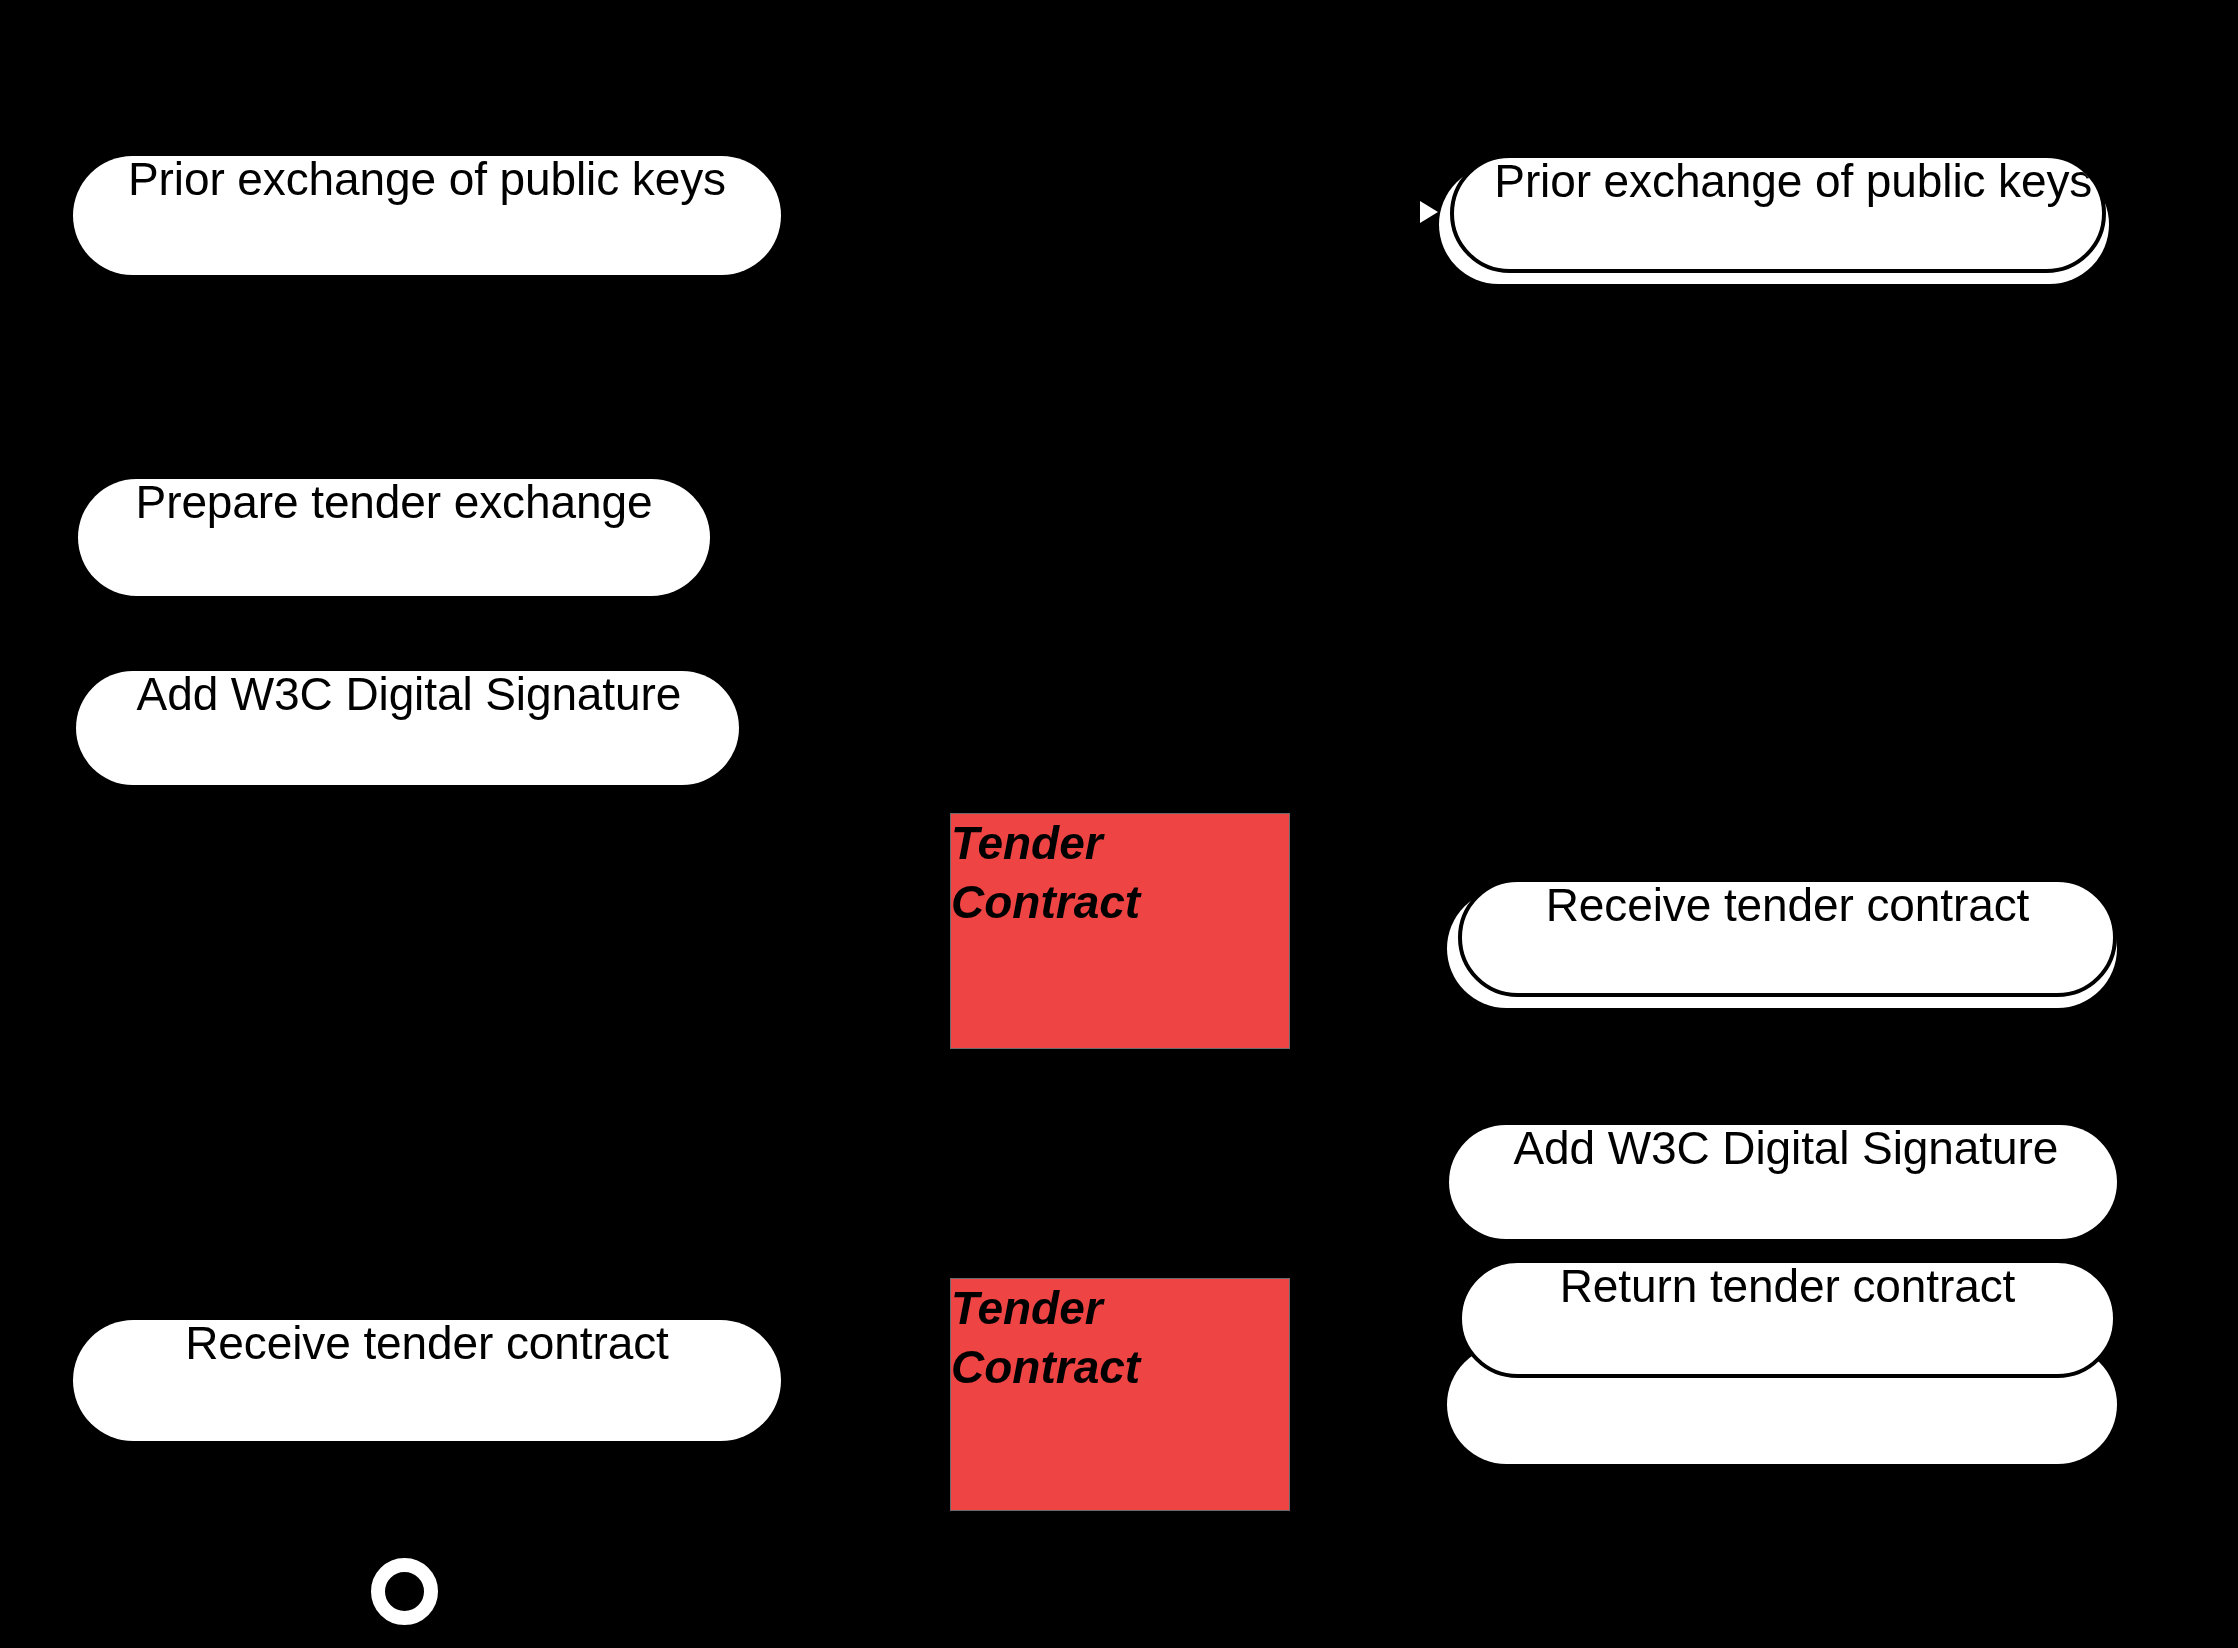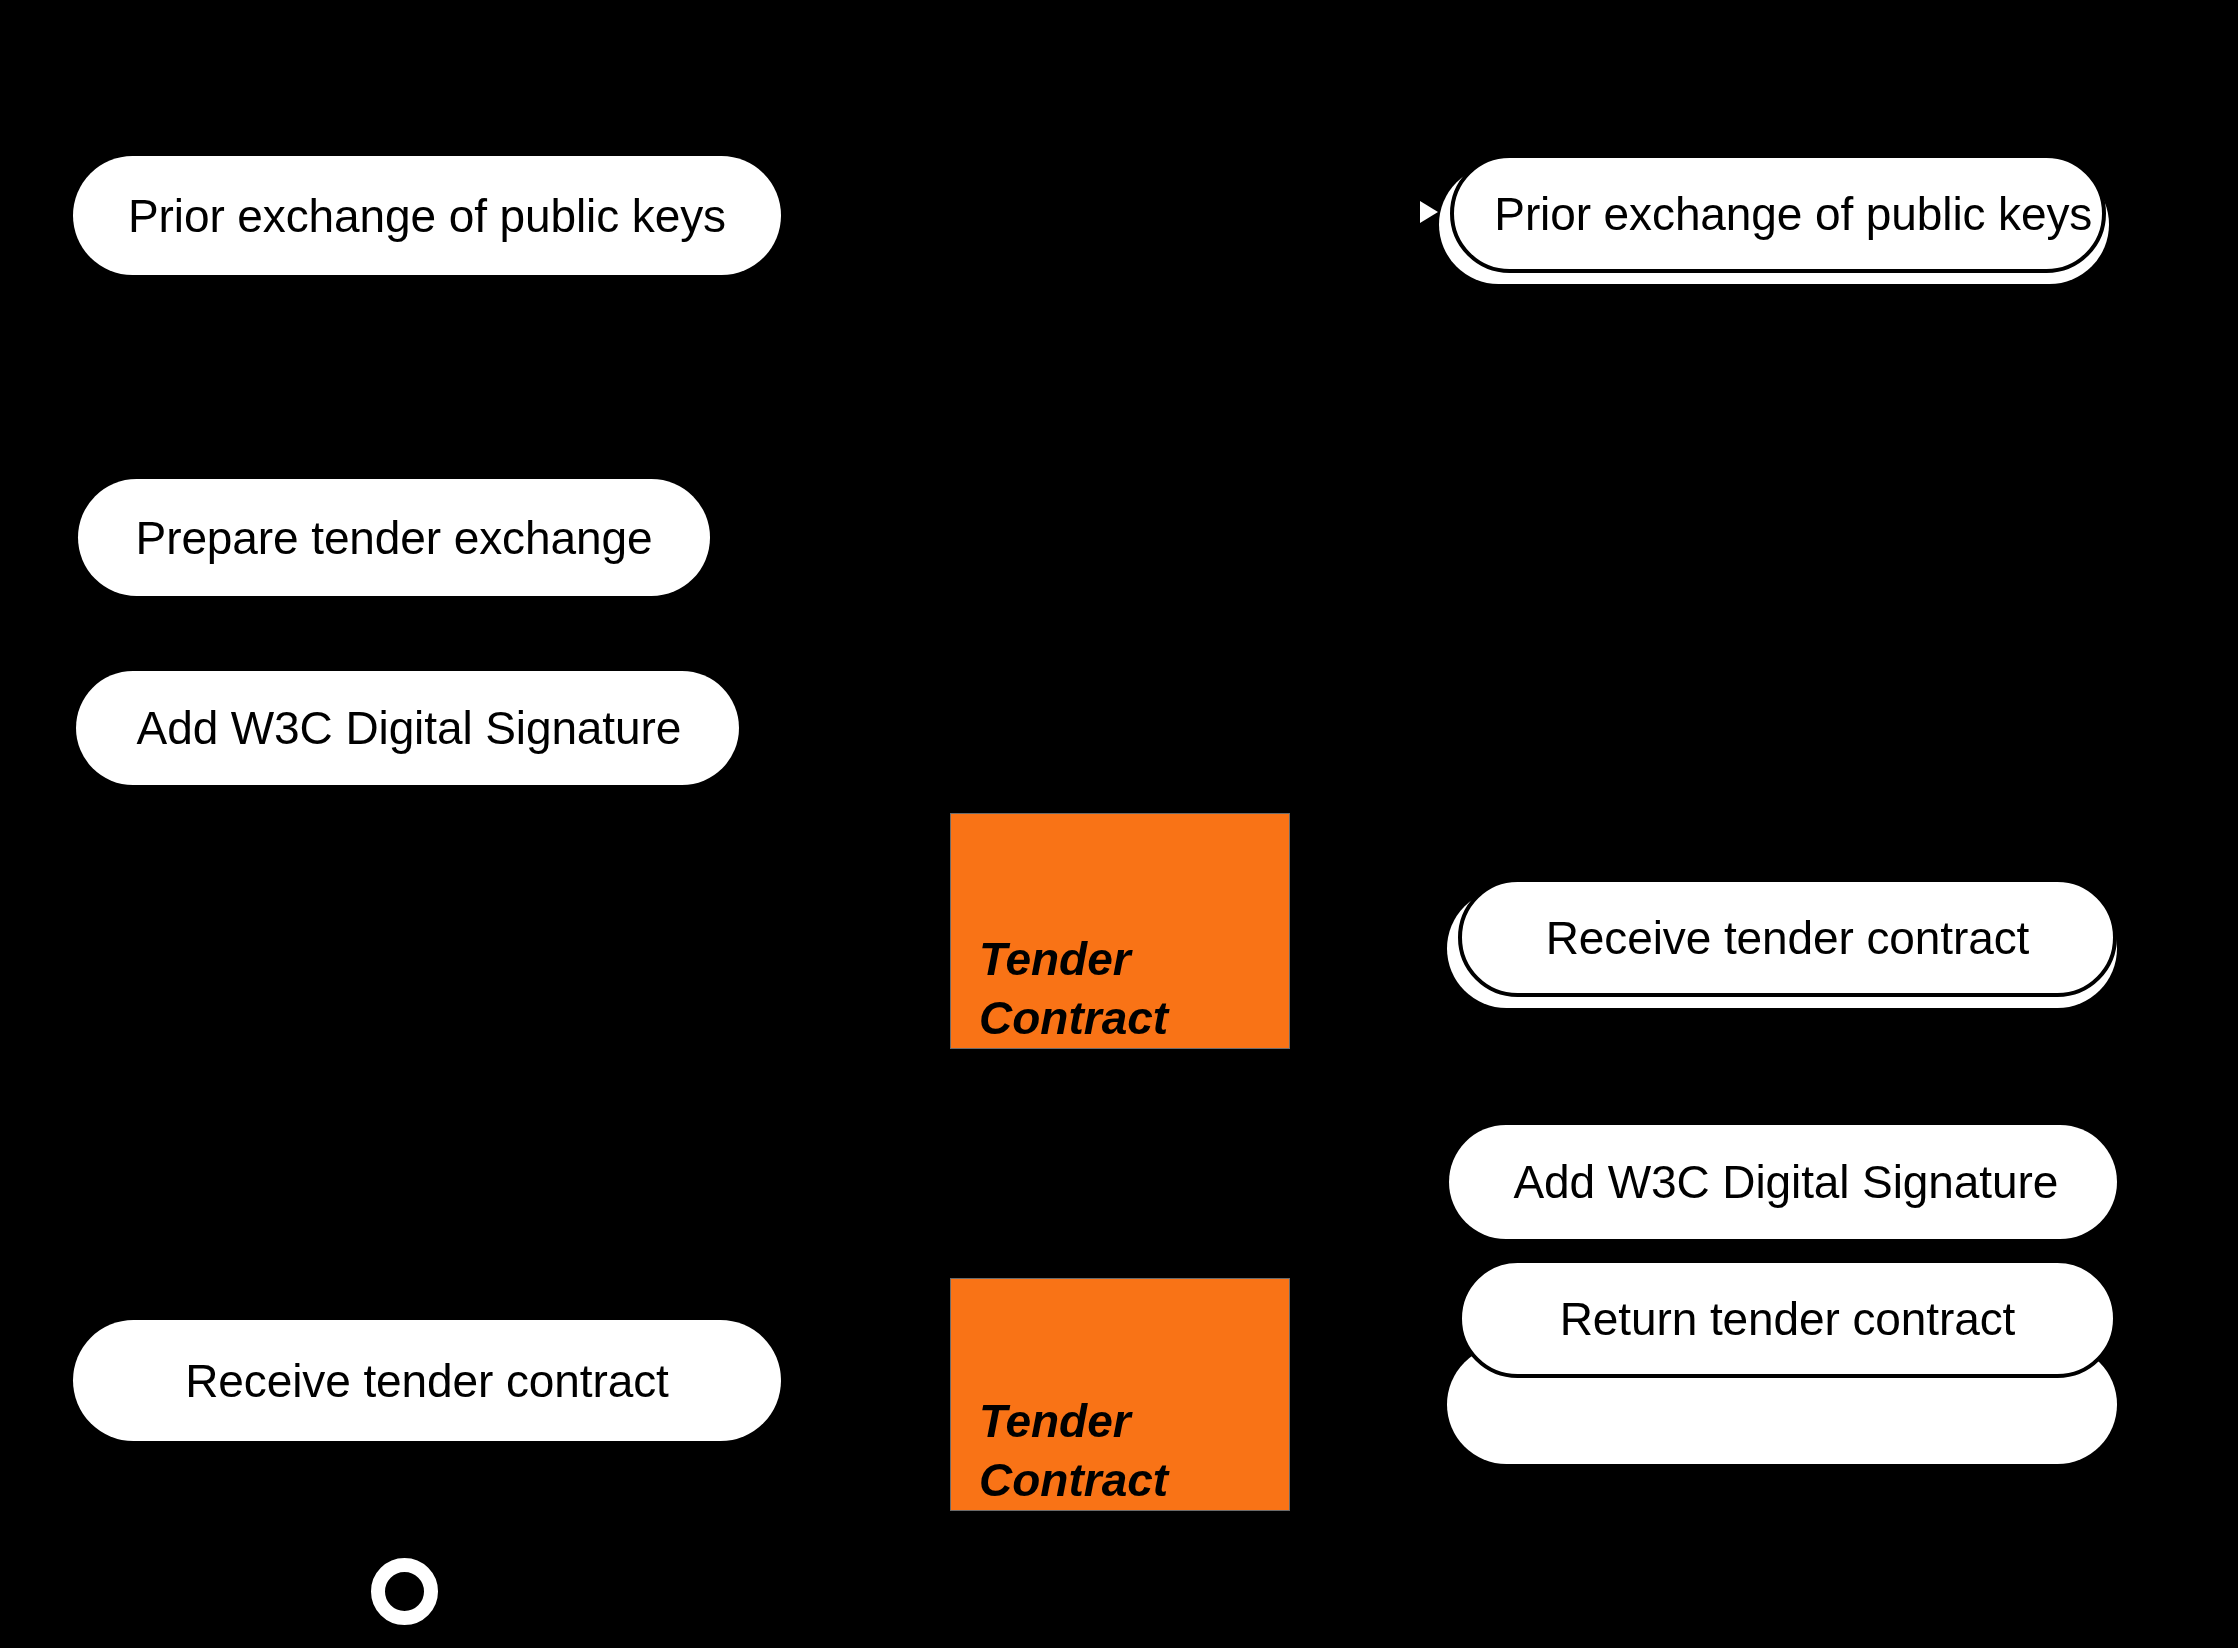--- a/index.html
+++ b/index.html
@@ -15,21 +15,20 @@
     background: #000000;
     overflow: hidden;
     font-family: "Liberation Sans", sans-serif;
   }
 
   
   .node {
     position: absolute;
     box-sizing: border-box;
     display: flex;
-    align-items: center;
     justify-content: center;
   }
 
   
   .pill {
     background: #ffffff;
     border-radius: 6945px;
   }
 
   
@@ -53,27 +52,26 @@
     font-weight: 400;
     line-height: 1;
     white-space: nowrap;
     letter-spacing: -0.1px;
   }
 
   
   .artifact {
     position: absolute;
     box-sizing: border-box;
-    background: #f97316;
+    background: #ef4444;
     border: 1.4px solid #6b6b6b;
     display: flex;
     flex-direction: column;
-    justify-content: flex-end;
+    justify-content: flex-start;
     align-items: flex-start;
-    padding-left: 28px;
   }
   .artifact-label {
     color: #000000;
     font-family: "Liberation Sans", sans-serif;
     font-size: 46px;
     font-weight: 700;
     font-style: italic;
     line-height: 1.28;
     white-space: pre-line;
     text-align: left;

